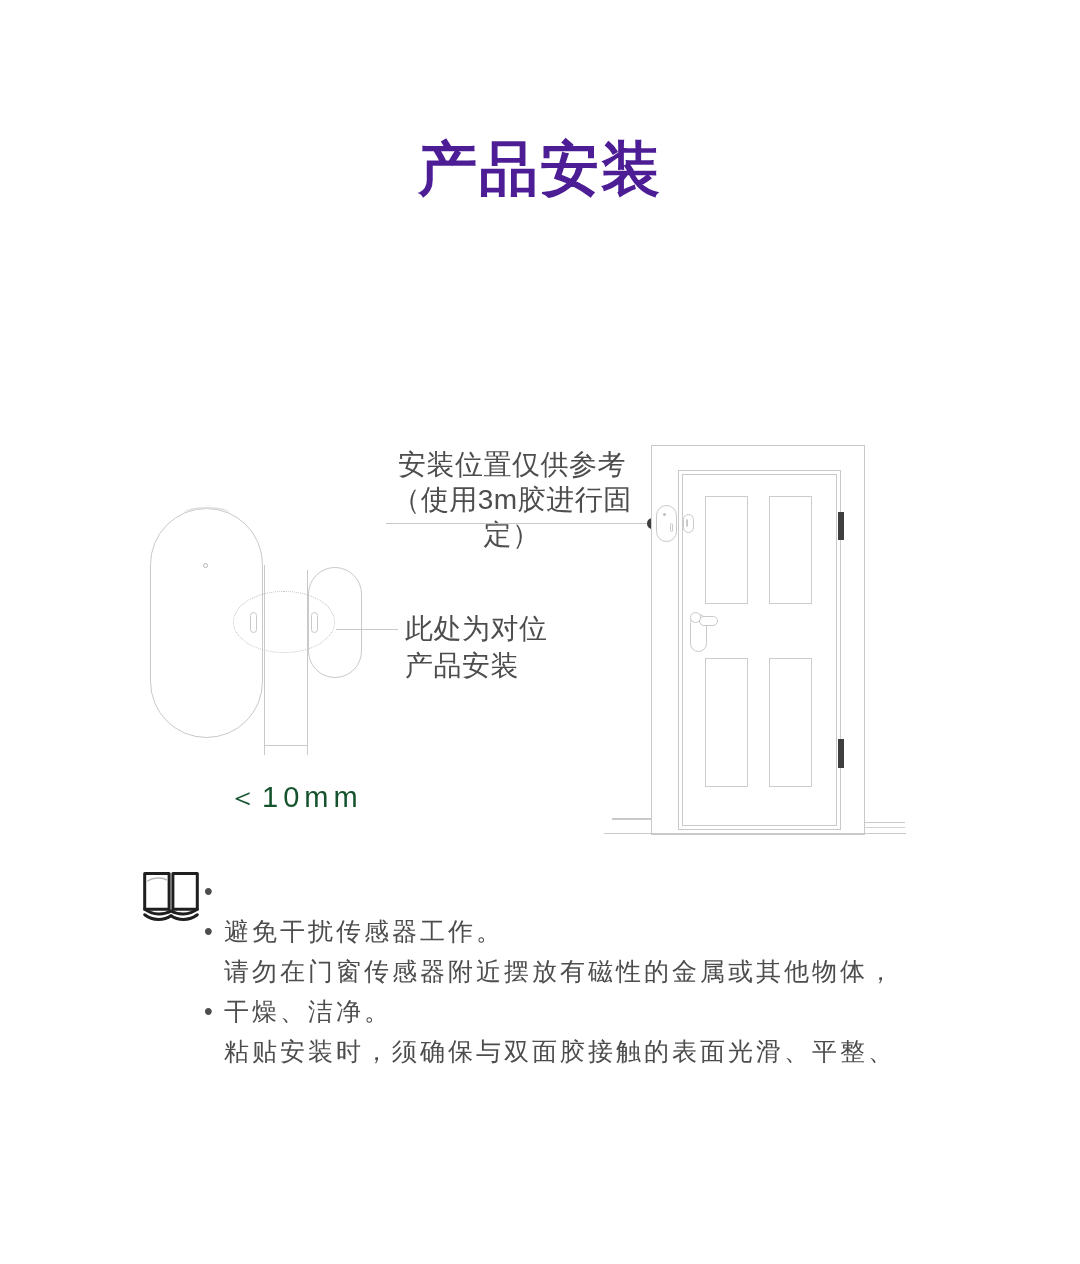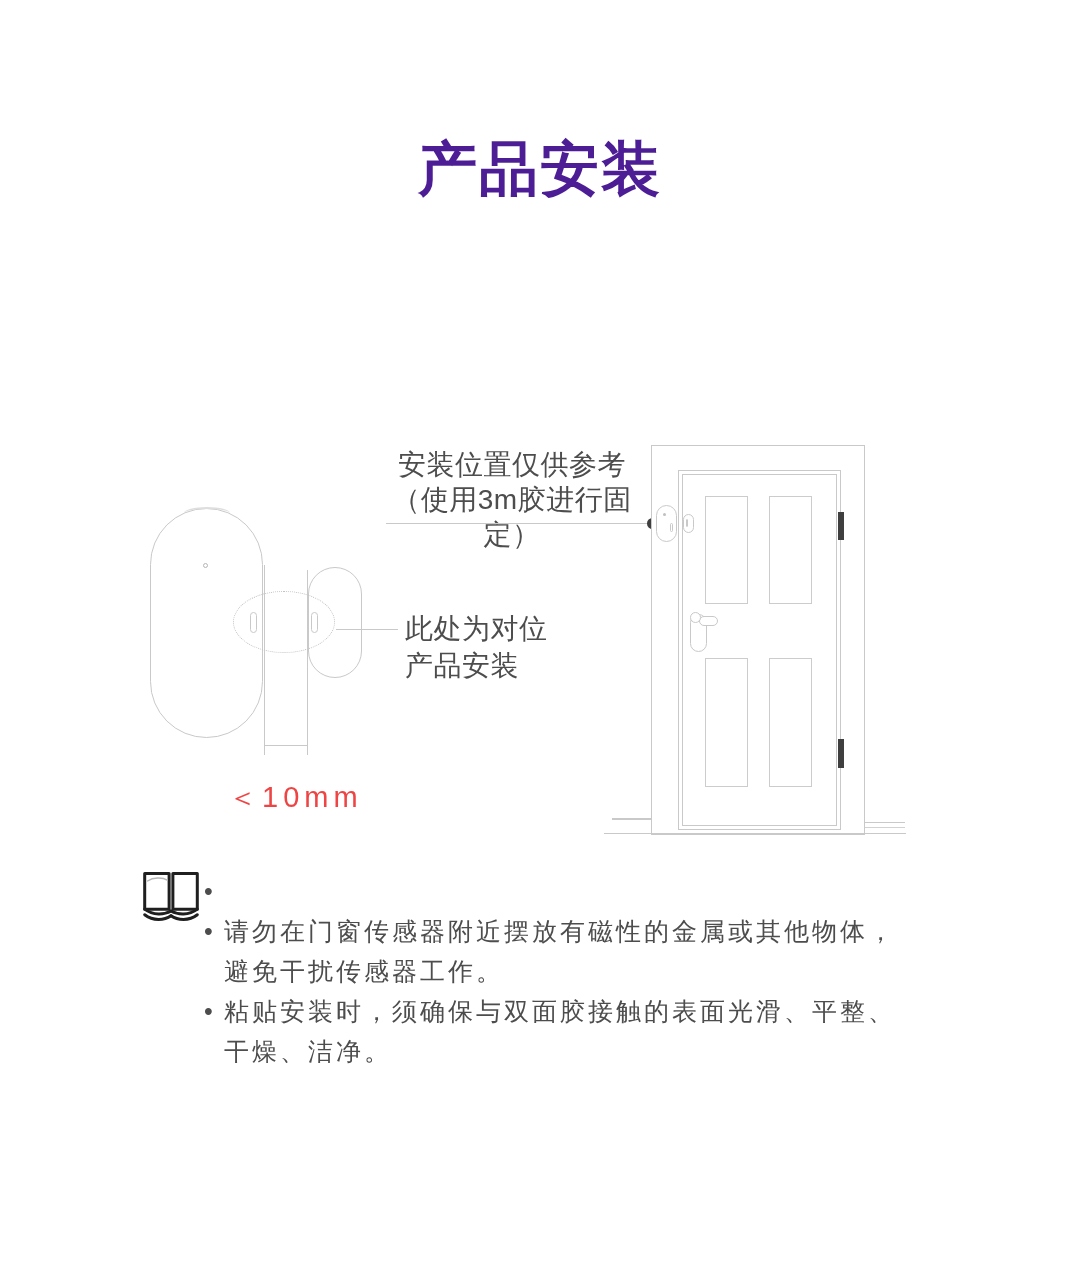--- a/index.html
+++ b/index.html
@@ -22,21 +22,21 @@
   .sensor-top-arc{left:184px;top:507px;width:46px;height:10px;border-top:2px solid #dedede;border-radius:50% 50% 0 0;}
   .sensor-led{left:203px;top:563px;width:5px;height:5px;border:1px solid #b5b5b5;border-radius:50%;box-sizing:border-box;}
   .magnet-body{left:308px;top:567px;width:54px;height:111px;border-radius:28px;}
   .align-ellipse{left:233px;top:591px;width:102px;height:62px;border:1.5px dotted #c2c2c2;border-radius:50%;box-sizing:border-box;}
   .slot{width:7px;height:21px;border-radius:4px;}
   .slot-left{left:250px;top:612px;}
   .slot-right{left:311px;top:612px;}
   .measure-left{left:264px;top:565px;height:190px;}
   .measure-right{left:307px;top:570px;height:185px;}
   .measure-bracket{left:264px;top:745px;width:43px;}
-  .gap-label{left:228px;top:778px;font-size:29px;letter-spacing:5px;color:#ef4444;}
+  .gap-label{left:228px;top:778px;font-size:29px;letter-spacing:5px;color:#14532d;}
   
   .ann{color:#4d4d4d;font-size:28px;letter-spacing:0.5px;}
   .ann-position{left:383px;top:447px;width:258px;text-align:center;line-height:35px;}
   .ann-position-line{left:386px;top:523px;width:262px;}
   .leader-dot{left:647px;top:518px;width:11px;height:11px;background:#3f3f3f;border-radius:50%;}
   .ann-align{left:405px;top:610px;line-height:37px;}
   .ann-align-line{left:336px;top:629px;width:62px;}
   
   .door-frame{left:651px;top:445px;width:214px;height:390px;}
   .door-outer{left:678px;top:470px;width:163px;height:360px;}
@@ -131,26 +131,26 @@
     <path d="M8,13 C14,9 24,9 29,12" stroke="#b5b5b5" stroke-width="1.5"></path>
   </svg>
 
   <div class="abs notes">
     <div class="note-item">
       <span class="note-bullet">•</span>
     </div>
     <div class="note-item">
       <span class="note-bullet">•</span>
       <div>
+        <div>避免干扰传感器工作。</div>
         <div>请勿在门窗传感器附近摆放有磁性的金属或其他物体，</div>
-        <div>避免干扰传感器工作。</div>
       </div>
     </div>
     <div class="note-item">
       <span class="note-bullet">•</span>
       <div>
+        <div>干燥、洁净。</div>
         <div>粘贴安装时，须确保与双面胶接触的表面光滑、平整、</div>
-        <div>干燥、洁净。</div>
       </div>
     </div>
   </div>
 
 </div>
 
 </body></html>

